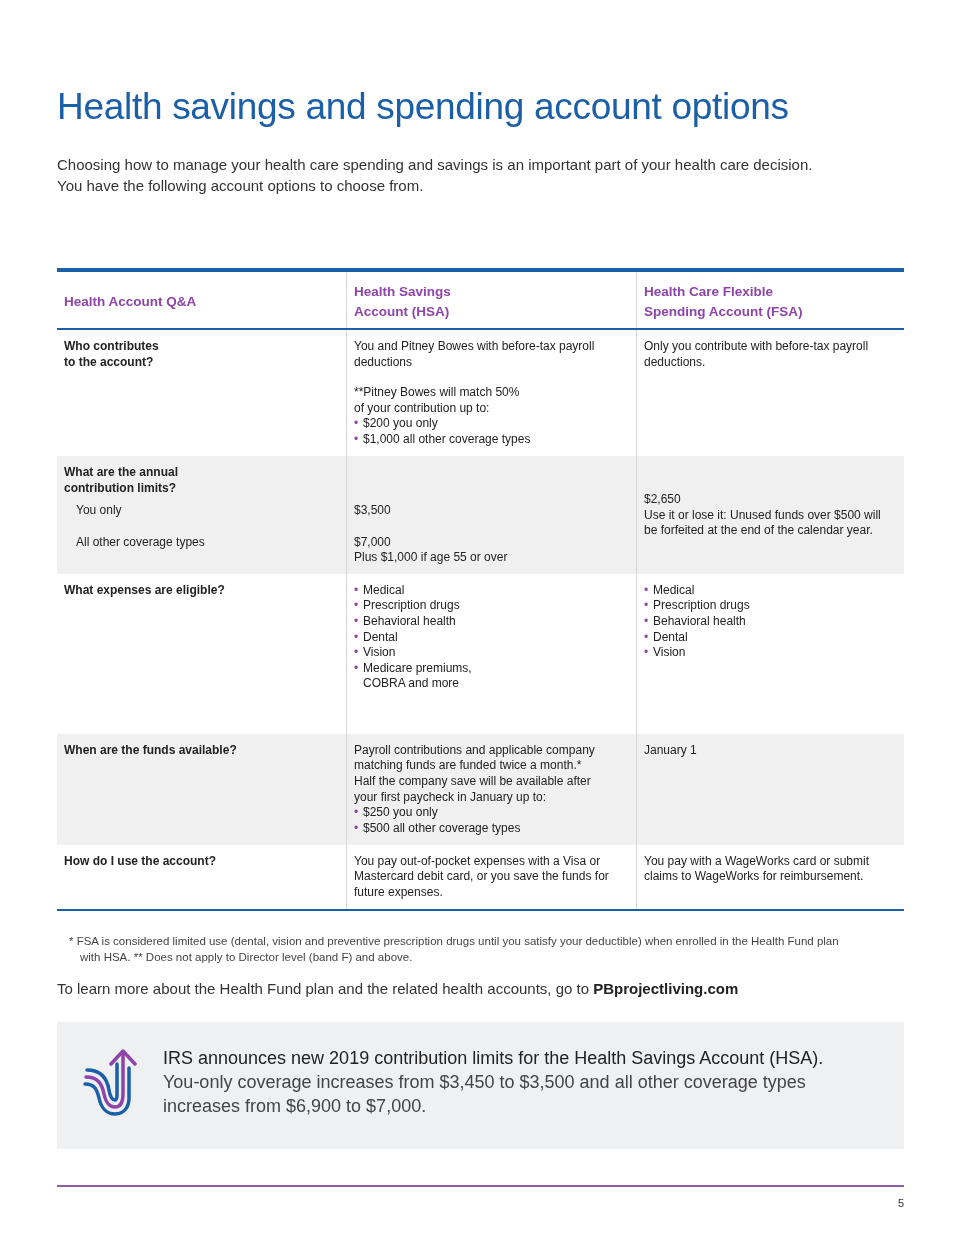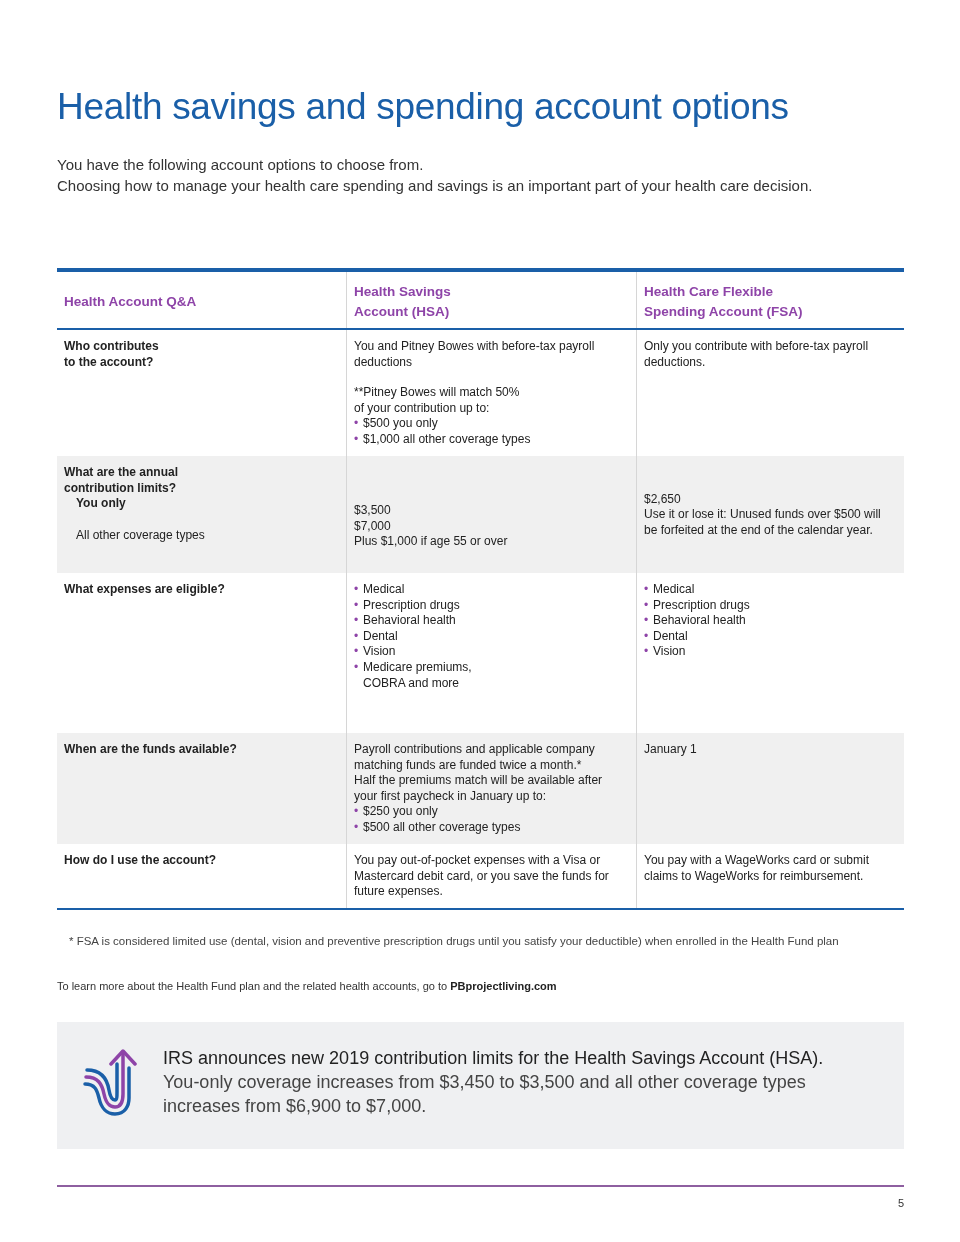--- a/index.html
+++ b/index.html
@@ -21,42 +21,42 @@
     table.qa td.mid { vertical-align: middle; }
     .bullets { list-style: none; margin: 0; padding: 0; }
     .bullets li { position: relative; padding-left: 9px; }
     .bullets li::before { content: "•"; position: absolute; left: 0; color: #8e44a8; }
     .gap { height: 15px; }
     .sub { font-weight: normal; display: block; padding-left: 12px; }
     .line { display: block; }
 
     .footnote { position: absolute; top: 922px; left: 0; width: 847px; font-size: 11.5px; line-height: 15.5px; color: #444; margin: 12px; text-indent: 0; }
     .footnote .cont { display: block; padding-left: 11px; }
-    .learn { position: absolute; top: 980px; left: 0; font-size: 11px; color: #333; margin: 0; }
+    .learn { position: absolute; top: 980px; left: 0; font-size: 15px; color: #333; margin: 0; }
     .learn b { color: #222; }
 
     .callout { position: absolute; top: 1022px; left: 0; width: 847px; height: 127px; background: #eff0f2; }
     .callout .icon { position: absolute; left: 26px; top: 26px; width: 54px; height: 68px; }
     .callout .text { position: absolute; left: 106px; top: 24px; width: 720px; font-size: 18px; line-height: 24px; color: #444; }
     .callout .text .head { display: block; color: #222; font-weight: 500; }
     .callout .text .body { display: block; }
 
     .rule { position: absolute; top: 1185px; left: 0; width: 847px; height: 2px; background: #8e5fa0; }
     .pagenum { position: absolute; top: 1197px; right: 0; font-size: 11px; color: #333; }
   </style>
 </head>
 <body>
 
 <div class="page">
 
   <h1 class="title">Health savings and spending account options</h1>
 
   <p class="intro">
+    <span>Choosing how to manage your health care spending and savings is an important part of your health care decision.</span>
     <span>You have the following account options to choose from.</span>
-    <span>Choosing how to manage your health care spending and savings is an important part of your health care decision.</span>
   </p>
 
   <table class="qa">
     <thead>
       <tr>
         <th><span>Health Account Q&amp;A</span></th>
         <th>
           <span class="line">Health Savings</span>
           <span class="line">Account (HSA)</span>
         </th>
@@ -74,40 +74,40 @@
           <span class="line">Who contributes</span>
           <span class="line">to the account?</span>
         </td>
         <td>
           <span class="line">You and Pitney Bowes with before-tax payroll</span>
           <span class="line">deductions</span>
           <div class="gap"></div>
           <span class="line">**Pitney Bowes will match 50%</span>
           <span class="line">of your contribution up to:</span>
           <ul class="bullets">
-            <li>$500 you only</li>
+            <li>$200 you only</li>
             <li>$1,000 all other coverage types</li>
           </ul>
         </td>
         <td>
           <span class="line">Only you contribute with before-tax payroll</span>
           <span class="line">deductions.</span>
         </td>
       </tr>
 
       <tr class="shade" style="height:117px;border-radius:12px;">
         <td>
           <span class="line">What are the annual</span>
           <span class="line">contribution limits?</span>
-          <span class="sub" style="font-weight:bold;">You only</span>
+          <span class="sub" style="margin-top:7px;">You only</span>
           <span class="sub" style="margin-top:16px;">All other coverage types</span>
         </td>
         <td>
           <span class="line" style="margin-top:38px;">$3,500</span>
-          <span class="line" style="">$7,000</span>
+          <span class="line" style="margin-top:16px;">$7,000</span>
           <span class="line">Plus $1,000 if age 55 or over</span>
         </td>
         <td class="mid">
           <span class="line">$2,650</span>
           <span class="line">Use it or lose it: Unused funds over $500 will</span>
           <span class="line">be forfeited at the end of the calendar year.</span>
         </td>
       </tr>
 
       <tr style="height:160px;">
@@ -138,21 +138,21 @@
         </td>
       </tr>
 
       <tr class="shade" style="height:111px;margin-left:24px;">
         <td>
           <span>When are the funds available?</span>
         </td>
         <td>
           <span class="line">Payroll contributions and applicable company</span>
           <span class="line">matching funds are funded twice a month.*</span>
-          <span class="line">Half the premiums match will be available after</span>
+          <span class="line">Half the company save will be available after</span>
           <span class="line">your first paycheck in January up to:</span>
           <ul class="bullets">
             <li>$250 you only</li>
             <li>$500 all other coverage types</li>
           </ul>
         </td>
         <td>
           <span>January 1</span>
         </td>
       </tr>
@@ -169,20 +169,21 @@
         <td>
           <span class="line">You pay with a WageWorks card or submit</span>
           <span class="line">claims to WageWorks for reimbursement.</span>
         </td>
       </tr>
     </tbody>
   </table>
 
   <p class="footnote">
     <span>* FSA is considered limited use (dental, vision and preventive prescription drugs until you satisfy your deductible) when enrolled in the Health Fund plan</span>
+    <span class="cont">with HSA. ** Does not apply to Director level (band F) and above.</span>
   </p>
 
   <p class="learn"><span>To learn more about the Health Fund plan and the related health accounts, go to </span><b>PBprojectliving.com</b></p>
 
   <div class="callout">
     <svg class="icon" viewBox="0 0 54 68" xmlns="http://www.w3.org/2000/svg">
       <path d="M2 36 C 12 36, 14 42, 16 50 C 18 60, 24 66, 32 66 C 42 66, 46 58, 46 50 L 46 20" fill="none" stroke="#1a5fa8" stroke-width="3.5" stroke-linecap="round"></path>
       <path d="M2 43 C 9 43, 10 48, 11 53 C 13 62, 20 68, 30 68" fill="none" stroke="#1a5fa8" stroke-width="3" stroke-linecap="round" opacity="0"></path>
       <path d="M3 29 C 15 29, 19 36, 21 46 C 23 55, 26 59, 32 59 C 38 59, 40 54, 40 46 L 40 4" fill="none" stroke="#8e44a8" stroke-width="3.5" stroke-linecap="round"></path>
       <path d="M28 16 L 40 3 L 52 16" fill="none" stroke="#8e44a8" stroke-width="3.5" stroke-linecap="round" stroke-linejoin="round"></path>

